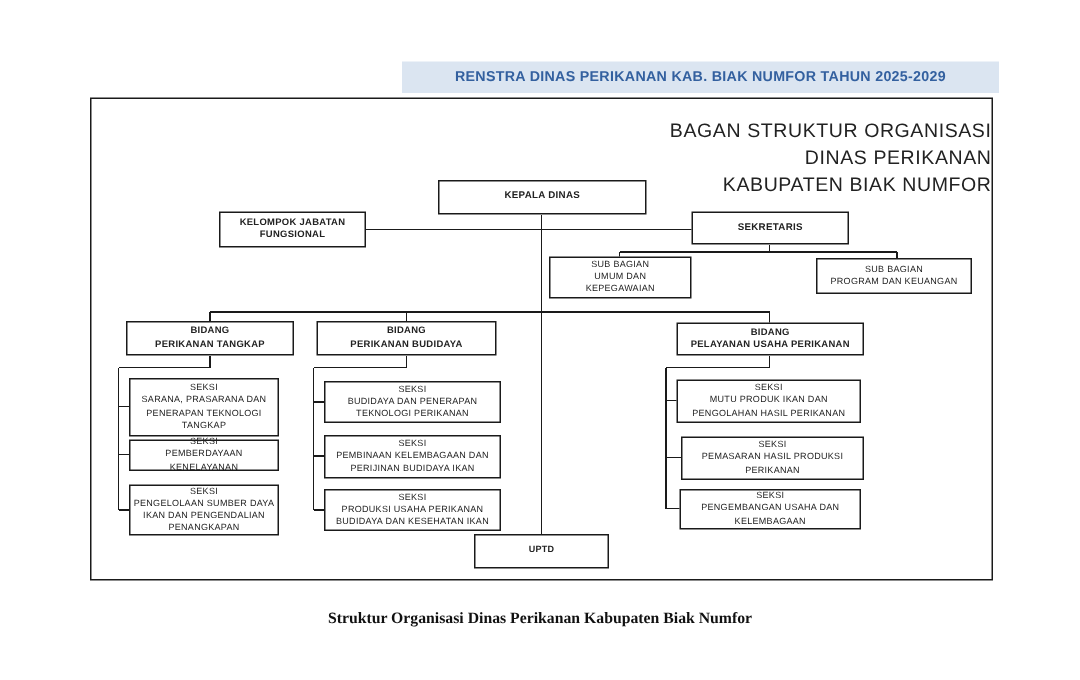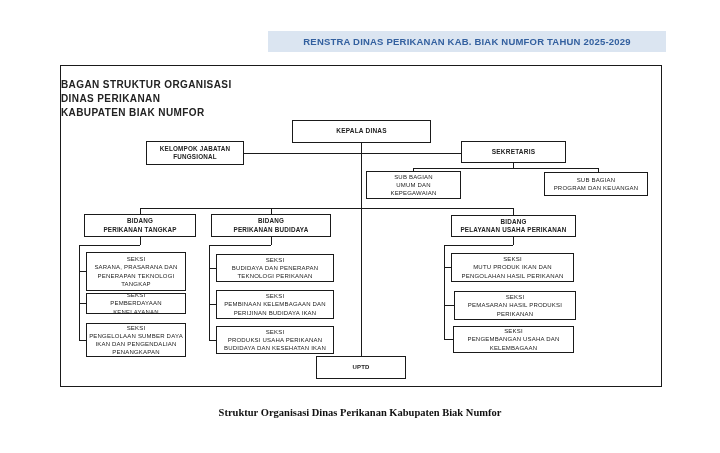--- a/index.html
+++ b/index.html
@@ -3,34 +3,34 @@
 <meta charset="utf-8">
 <style>
   html,body{margin:0;padding:0;}
   body{
     width:720px;height:453px;position:relative;background:#ffffff;
     font-family:"Liberation Sans","DejaVu Sans",sans-serif;
     overflow:hidden;
   }
   
   .banner{
-    position:absolute;left:268px;top:31px;width:398px;height:21px;
+    position:absolute;left:268px;top:41px;width:398px;height:21px;
     background:#dbe5f1;display:flex;align-items:center;justify-content:center;
   }
   .banner span{
     font-size:9.5px;font-weight:bold;color:#33609f;letter-spacing:.2px;
   }
   
   .chart{
     position:absolute;left:60px;top:65px;width:600px;height:320px;
     border:1px solid #1a1a1a;background:#fff;
   }
   .chart-title{
-    position:absolute;left:0;top:12px;width:100%;text-align:left;
-    font-size:10px;font-weight:700;color:#222;letter-spacing:.4px;
+    position:absolute;left:0;top:12px;width:100%;text-align:right;
+    font-size:13px;font-weight:400;color:#222;letter-spacing:.4px;
     line-height:1.4;white-space:pre-line;
   }
   svg.connectors{position:absolute;left:0;top:0;width:600px;height:320px;}
   svg.connectors line{stroke:#1a1a1a;stroke-width:1;shape-rendering:crispEdges;}
   
   .node{
     position:absolute;box-sizing:border-box;background:#fff;
     border:1px solid #1a1a1a;
     display:flex;align-items:center;justify-content:center;text-align:center;
     font-size:6px;line-height:1.35;color:#222;padding:1px 2px;

